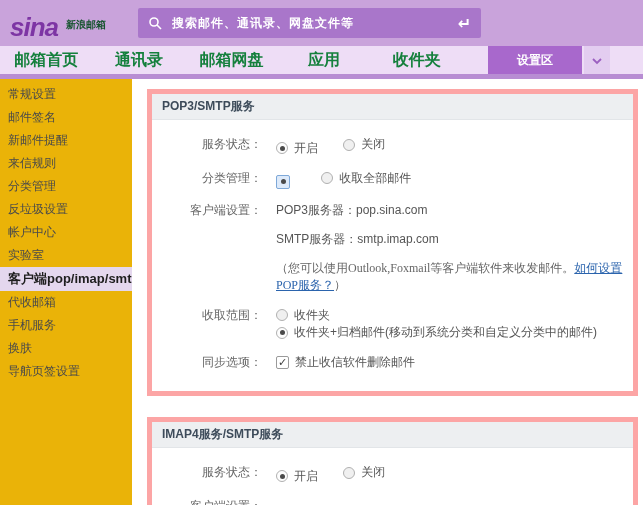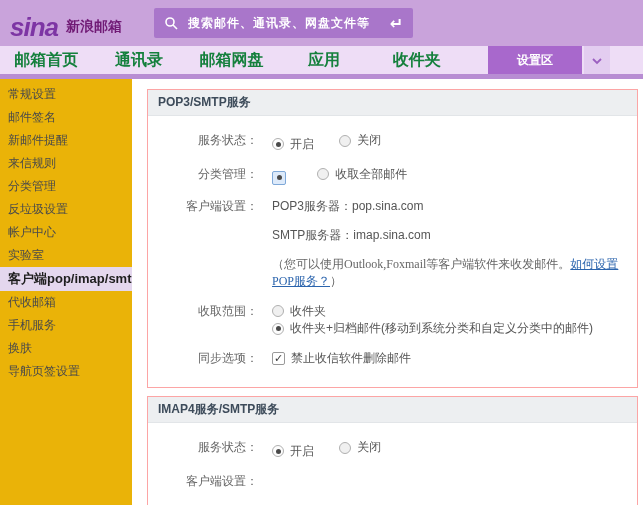--- a/index.html
+++ b/index.html
@@ -2,24 +2,24 @@
 <html><head>
 <meta charset="utf-8">
 <style>
   * { margin:0; padding:0; box-sizing:border-box; }
   html,body { width:643px; height:505px; overflow:hidden;
     font-family:"Liberation Sans","DejaVu Sans",sans-serif; }
   .window { position:relative; width:643px; height:505px; background:#fff; overflow:hidden; }
 
   
   .header { height:46px; background:#c9a3db; display:flex; align-items:center; padding-left:10px; }
-  .logo-wrap { display:flex; align-items:flex-end; cursor:pointer;margin-top:7px; }
+  .logo-wrap { display:flex; align-items:center; cursor:pointer;margin-top:7px; }
   .logo-sina { font-size:26px; font-weight:bold; font-style:italic; color:#7d35a4; letter-spacing:-1px; line-height:24px; position:relative; }
-  .logo-brand { font-size:14px; color:#701a75; margin-left:8px; margin-bottom:3px; font-weight:bold; }
-  .searchbox { margin-left:32px; width:259px; height:30px; background:#a976ca; border-radius:2px;
+  .logo-brand { font-size:10px; color:#14532d; margin-left:8px; margin-bottom:3px; font-weight:bold; }
+  .searchbox { margin-left:32px; width:343px; height:30px; background:#a976ca; border-radius:2px;
     display:flex; align-items:center; padding:0 10px; }
   .search-mag { flex:0 0 auto; margin-right:10px; display:flex; }
   .search-ph { flex:1; color:#ffffff; font-size:12px; font-weight:bold; letter-spacing:1px; border:none; background:transparent; outline:none; }
   .search-ph::placeholder { color:#ffffff; opacity:1; }
   .search-enter { color:#fff; font-size:16px; font-weight:bold; margin-left:6px; cursor:pointer; }
 
   
   .tabbar { height:28px; background:#eeddf6; display:flex; align-items:stretch; }
   .tabs-flex { display:flex; width:463px; }
   .tab { flex:1; display:flex; align-items:center; justify-content:center;
@@ -29,21 +29,21 @@
   .tab-dd { width:26px; margin-left:2px; background:#e3cdf0; display:flex; align-items:center; justify-content:center; cursor:pointer; }
   .strip { height:5px; background:#b88dd3; }
 
   
   .bodyarea { display:flex; height:426px; }
   .sidebar { width:132px; background:#eab308; padding-top:4px; flex:0 0 auto; }
   .side-item { height:23px; line-height:23px; padding-left:8px; font-size:12px; color:#4a4a4a; cursor:pointer; white-space:nowrap; }
   .side-item.active { background:#e4d7ee; color:#1e1e1e; font-weight:bold; font-size:13px; height:24px; line-height:24px; }
 
   .main { flex:1; background:#fff; padding:10px 5px 0 15px; overflow:hidden; }
-  .panel { border:1px solid #fca5a5; margin-bottom:8px; }
+  .panel { border:5px solid #fca5a5; margin-bottom:21px; }
   .panel-head { background:#edeff1; border-bottom:1px solid #e2e5e8; padding:4px 10px;
     font-size:12px; font-weight:bold; color:#3d4b5a; }
   .panel-body { padding:16px 8px 20px 0; }
   .row { display:flex; margin-bottom:13px; font-size:12px; color:#555; }
   .row:last-child { margin-bottom:0; }
   .row-label { width:110px; flex:0 0 auto; text-align:right; color:#666; }
   .row-ctrl { margin-left:14px; }
   .opt { display:inline-flex; align-items:center; margin-right:22px; cursor:pointer; }
   .opt:last-child { margin-right:0; }
 
@@ -152,21 +152,21 @@
                 <span class="radio unsel"></span>
                 <span>收取全部邮件</span>
               </span>
             </div>
           </div>
 
           <div class="row">
             <div class="row-label">客户端设置：</div>
             <div class="row-ctrl">
               <div class="sub-line">POP3服务器：pop.sina.com</div>
-              <div class="sub-line">SMTP服务器：imap.sina.com</div>
+              <div class="sub-line">SMTP服务器：smtp.imap.com</div>
               <div class="sub-line note">
                 <span>（您可以使用Outlook,Foxmail等客户端软件来收发邮件。</span><span class="link">如何设置POP服务？</span><span>）</span>
               </div>
             </div>
           </div>
 
           <div class="row">
             <div class="row-label">收取范围：</div>
             <div class="row-ctrl">
               <span class="opt">

